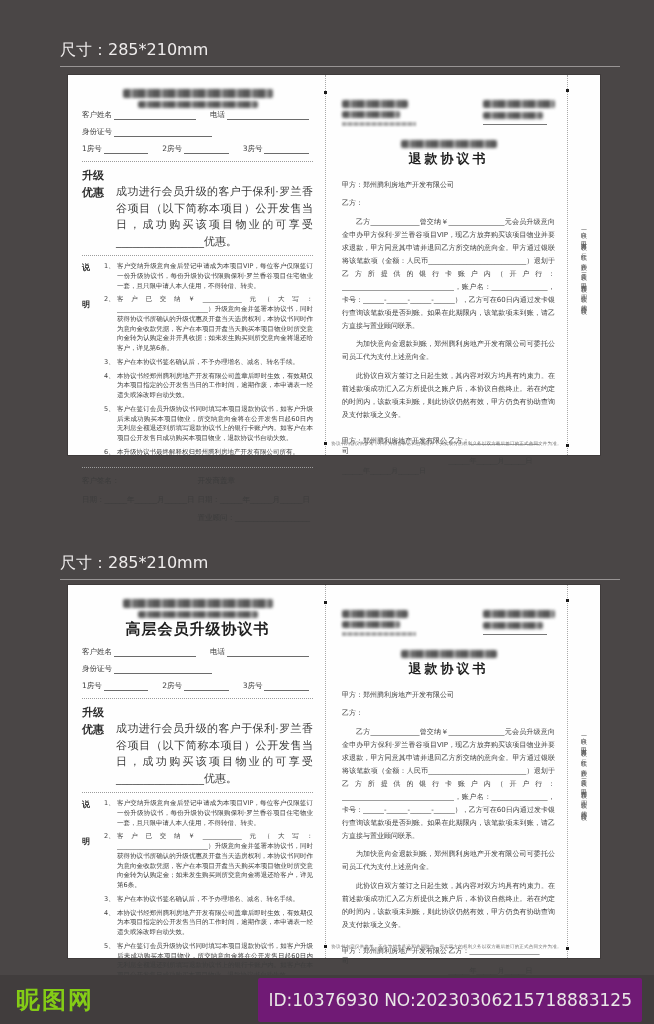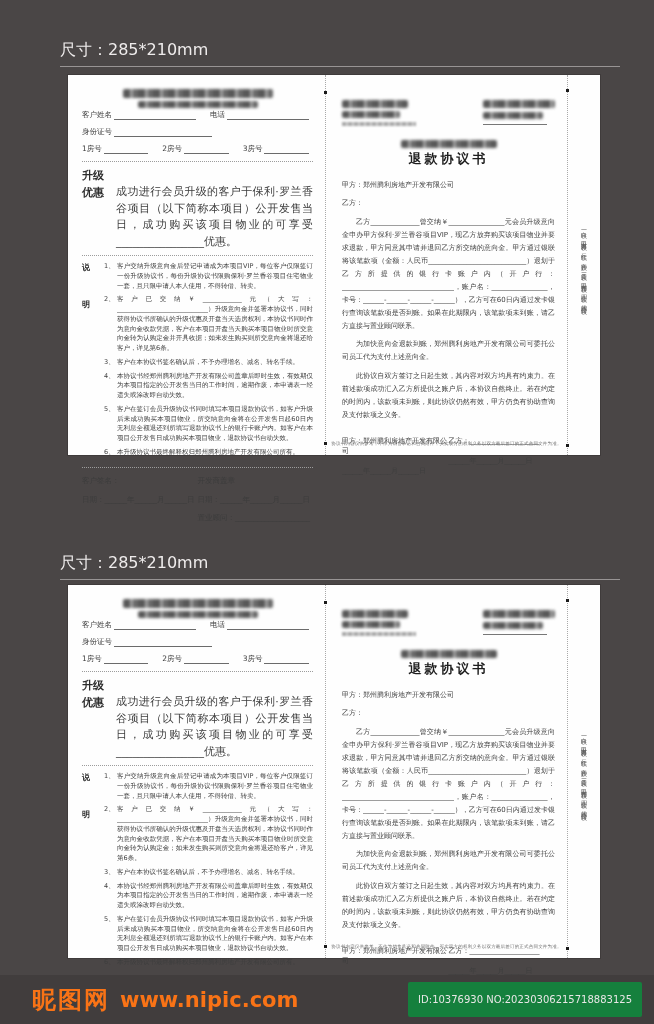--- a/index.html
+++ b/index.html
@@ -66,24 +66,24 @@
   .signR .d { margin-top:10px; }
   .footnote { position:absolute; bottom:9px; left:0; width:100%; text-align:center; font-size:4.5px; color:#6f6f6f; letter-spacing:.2px; }
 
   
   .stub { width:32px; height:100%; position:relative; display:flex; align-items:center; justify-content:center; }
   .stub .mark { left:-2px; } .stub .mk-t { top:14px; } .stub .mk-b { bottom:8px; }
   .stub-text { writing-mode:vertical-rl; font-size:6px; color:#5d5d5d; letter-spacing:1px; line-height:1; }
 
   
   #bottom-bar { position:absolute; left:0; bottom:0; width:654px; height:49px; background:#413d3d; display:flex; align-items:center; }
-  .brand { display:flex; align-items:center; margin-left:32px; color:#f97316; }
+  .brand { display:flex; align-items:center; margin-left:16px; color:#84cc16;font-family:Liberation Mono, monospace; }
   .brand .cn { font-size:24px; font-weight:bold; letter-spacing:2px; }
   .brand .url { font-size:21px; font-weight:bold; margin-left:10px; }
-  .id-badge { margin-left:auto; margin-right:12px; background:#15803d; color:#e9e7e7; font-size:10px; padding:12px 10px; border-radius:2px; }
+  .id-badge { margin-left:auto; margin-right:12px; background:#701a75; color:#e9e7e7; font-size:17px; padding:12px 10px; border-radius:2px; }
 </style>
 </head>
 <body>
 
 <div class="size-row" id="size1">
   <span>尺寸：285*210mm</span>
   <div class="rule"></div>
 </div>
 <div class="size-row" id="size2">
   <span>尺寸：285*210mm</span>
@@ -193,20 +193,21 @@
   </div>
 </div>
 
 <div class="sheet" id="sheet2">
 
   <div class="pageL">
     <div class="mark tl"></div>
     <div class="mark bl"></div>
     <div class="blur-bar logo-smudge"></div>
     <div class="blur-bar logo-smudge2"></div>
+    <div class="titleL">高层会员升级协议书</div>
 
     <div class="frow">
       <span class="lbl">客户姓名</span>
         <span class="line"></span>
       <span class="lbl">电话</span>
         <span class="line"></span>
     </div>
     <div class="frow" style="width:58%">
       <span class="lbl">身份证号</span>
         <span class="line"></span>
@@ -291,16 +292,15 @@
   <div class="stub">
     <div class="mark mk-t"></div>
     <div class="mark mk-b"></div>
     <div class="stub-text">一白联：甲方财务联　二红联：客户联　三黄联：甲方销售联　四蓝联：代理公司联</div>
   </div>
 </div>
 
 <div id="bottom-bar">
   <div class="brand">
     <span class="cn">昵图网</span>
-    <span class="url">www.nipic.com</span>
   </div>
   <div class="id-badge">ID:10376930 NO:20230306215718883125</div>
 </div>
 
 </body></html>

